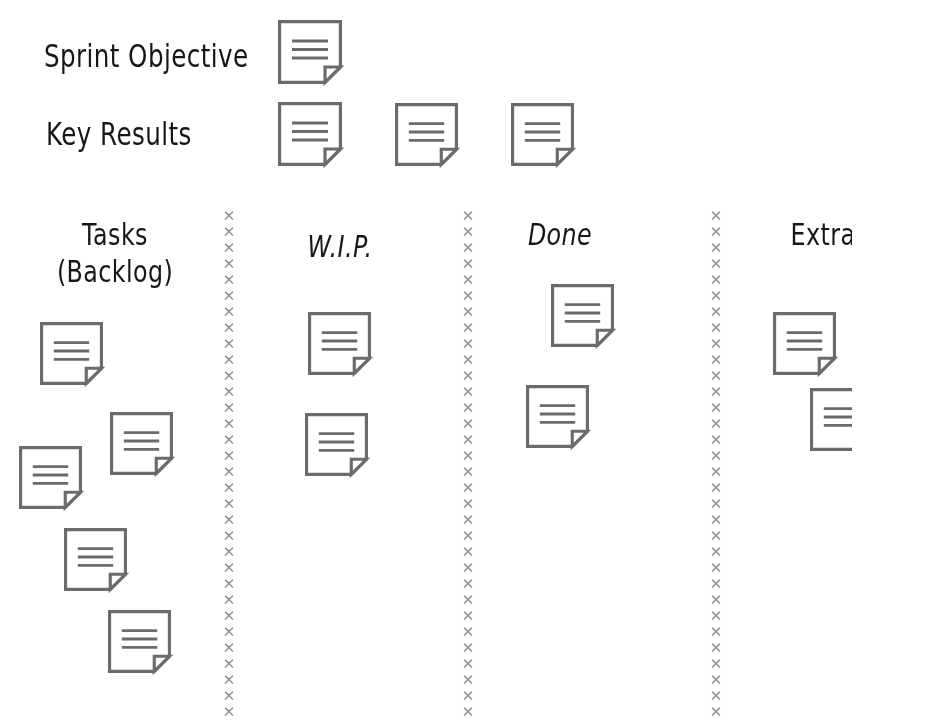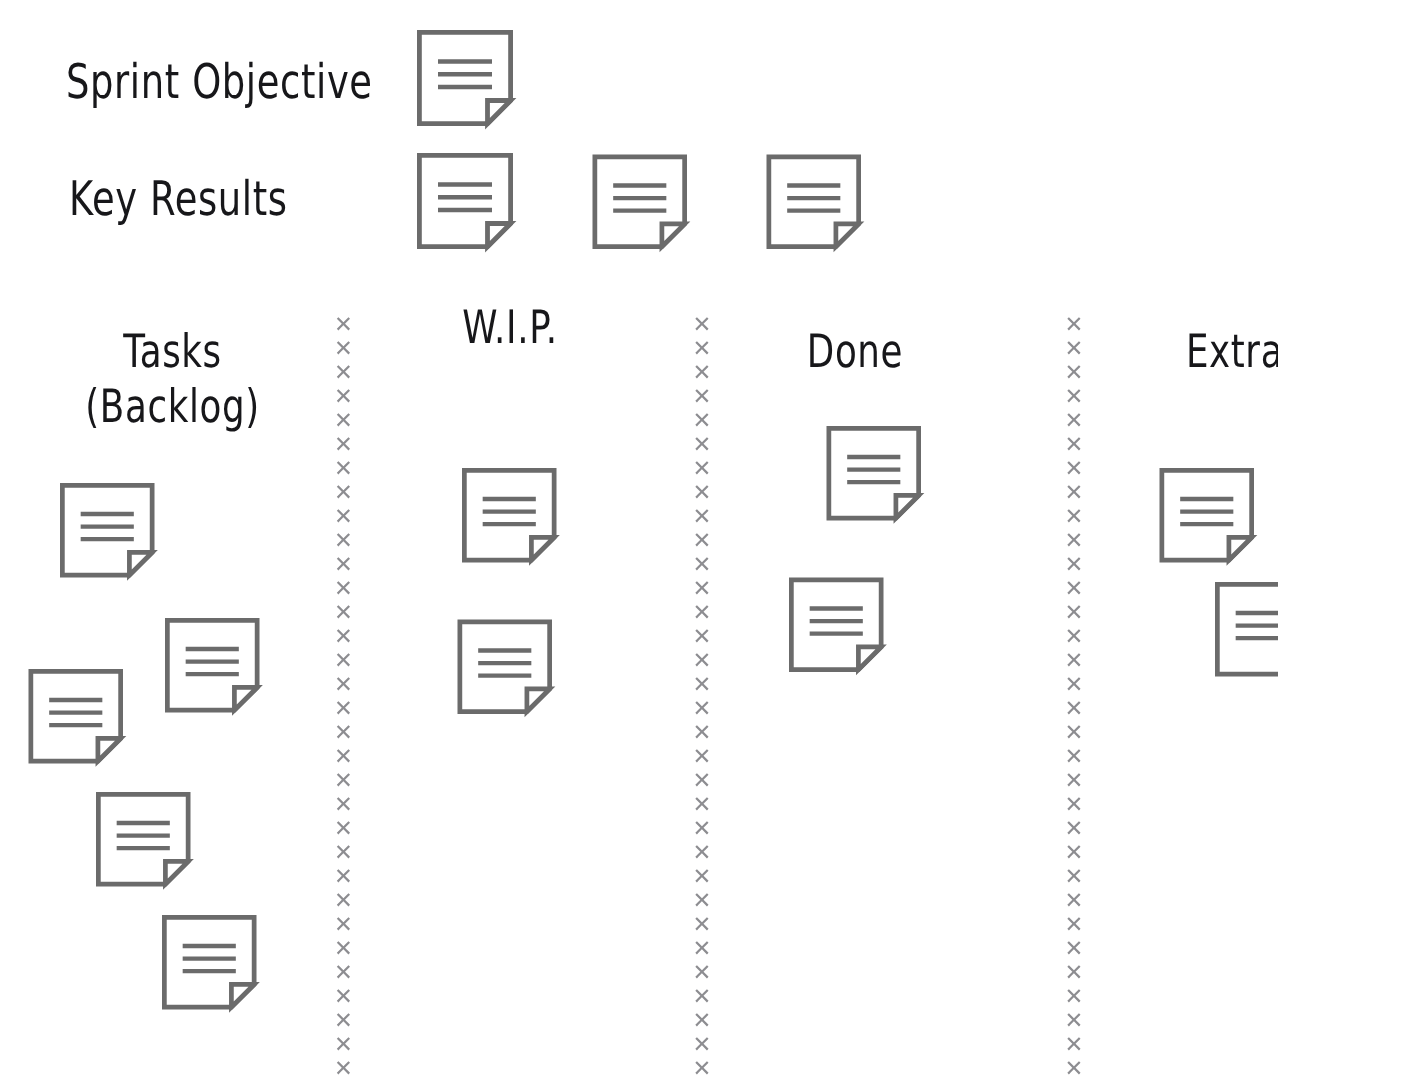--- a/index.html
+++ b/index.html
@@ -165,42 +165,42 @@
     </div>
     <div class="note" style="left: 108px; top: 610px; width: 63px; height: 63px;">
       <svg viewBox="0 0 64 64" preserveAspectRatio="none">
         <path d="M 1.6 1.6 L 62.4 1.6 L 62.4 47 L 47 62.4 L 1.6 62.4 Z" fill="#ffffff" stroke="#6b6b6b" stroke-width="3.2" stroke-linejoin="miter"></path>
         <path d="M 47 47 L 62.4 47 L 47 62.4 Z" fill="#ffffff" stroke="#6b6b6b" stroke-width="3.2" stroke-linejoin="miter"></path>
         <line x1="14" x2="50" y1="21" y2="21" stroke="#6b6b6b" stroke-width="2.9"></line>
         <line x1="14" x2="50" y1="29.5" y2="29.5" stroke="#6b6b6b" stroke-width="2.9"></line>
         <line x1="14" x2="50" y1="38" y2="38" stroke="#6b6b6b" stroke-width="2.9"></line>
       </svg>
     </div>
-    <div class="col-header" style="left: 200px; width: 280px; top: 200px;">
+    <div class="col-header" style="left: 200px; width: 280px; top: 228px; font-style: italic;">
       <span class="hl hand center" style="display: block;">W.I.P.</span>
     </div>
     <div class="note" style="left: 308px; top: 312px; width: 63px; height: 63px;">
       <svg viewBox="0 0 64 64" preserveAspectRatio="none">
         <path d="M 1.6 1.6 L 62.4 1.6 L 62.4 47 L 47 62.4 L 1.6 62.4 Z" fill="#ffffff" stroke="#6b6b6b" stroke-width="3.2" stroke-linejoin="miter"></path>
         <path d="M 47 47 L 62.4 47 L 47 62.4 Z" fill="#ffffff" stroke="#6b6b6b" stroke-width="3.2" stroke-linejoin="miter"></path>
         <line x1="14" x2="50" y1="21" y2="21" stroke="#6b6b6b" stroke-width="2.9"></line>
         <line x1="14" x2="50" y1="29.5" y2="29.5" stroke="#6b6b6b" stroke-width="2.9"></line>
         <line x1="14" x2="50" y1="38" y2="38" stroke="#6b6b6b" stroke-width="2.9"></line>
       </svg>
     </div>
     <div class="note" style="left: 305px; top: 413px; width: 63px; height: 63px;">
       <svg viewBox="0 0 64 64" preserveAspectRatio="none">
         <path d="M 1.6 1.6 L 62.4 1.6 L 62.4 47 L 47 62.4 L 1.6 62.4 Z" fill="#ffffff" stroke="#6b6b6b" stroke-width="3.2" stroke-linejoin="miter"></path>
         <path d="M 47 47 L 62.4 47 L 47 62.4 Z" fill="#ffffff" stroke="#6b6b6b" stroke-width="3.2" stroke-linejoin="miter"></path>
         <line x1="14" x2="50" y1="21" y2="21" stroke="#6b6b6b" stroke-width="2.9"></line>
         <line x1="14" x2="50" y1="29.5" y2="29.5" stroke="#6b6b6b" stroke-width="2.9"></line>
         <line x1="14" x2="50" y1="38" y2="38" stroke="#6b6b6b" stroke-width="2.9"></line>
       </svg>
     </div>
-    <div class="col-header" style="left: 430px; width: 280px; top: 216px;">
+    <div class="col-header" style="left: 420px; width: 280px; top: 216px; font-style: italic;">
       <span class="hl hand center" style="display: block;">Done</span>
     </div>
     <div class="note" style="left: 551px; top: 284px; width: 63px; height: 63px;">
       <svg viewBox="0 0 64 64" preserveAspectRatio="none">
         <path d="M 1.6 1.6 L 62.4 1.6 L 62.4 47 L 47 62.4 L 1.6 62.4 Z" fill="#ffffff" stroke="#6b6b6b" stroke-width="3.2" stroke-linejoin="miter"></path>
         <path d="M 47 47 L 62.4 47 L 47 62.4 Z" fill="#ffffff" stroke="#6b6b6b" stroke-width="3.2" stroke-linejoin="miter"></path>
         <line x1="14" x2="50" y1="21" y2="21" stroke="#6b6b6b" stroke-width="2.9"></line>
         <line x1="14" x2="50" y1="29.5" y2="29.5" stroke="#6b6b6b" stroke-width="2.9"></line>
         <line x1="14" x2="50" y1="38" y2="38" stroke="#6b6b6b" stroke-width="2.9"></line>
       </svg>

